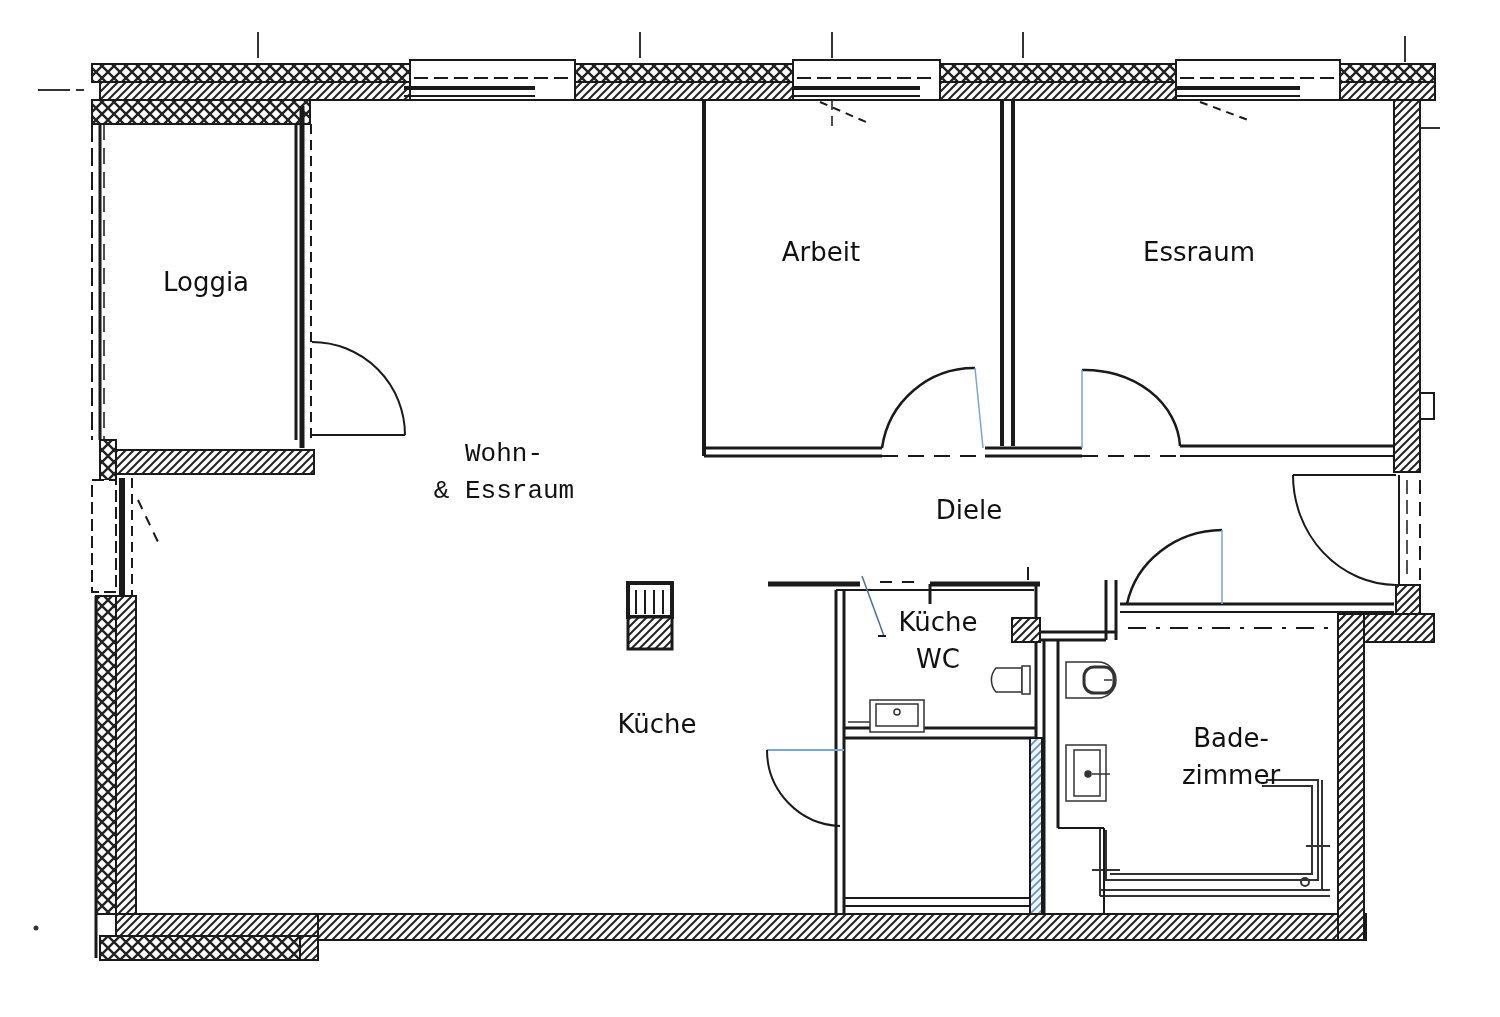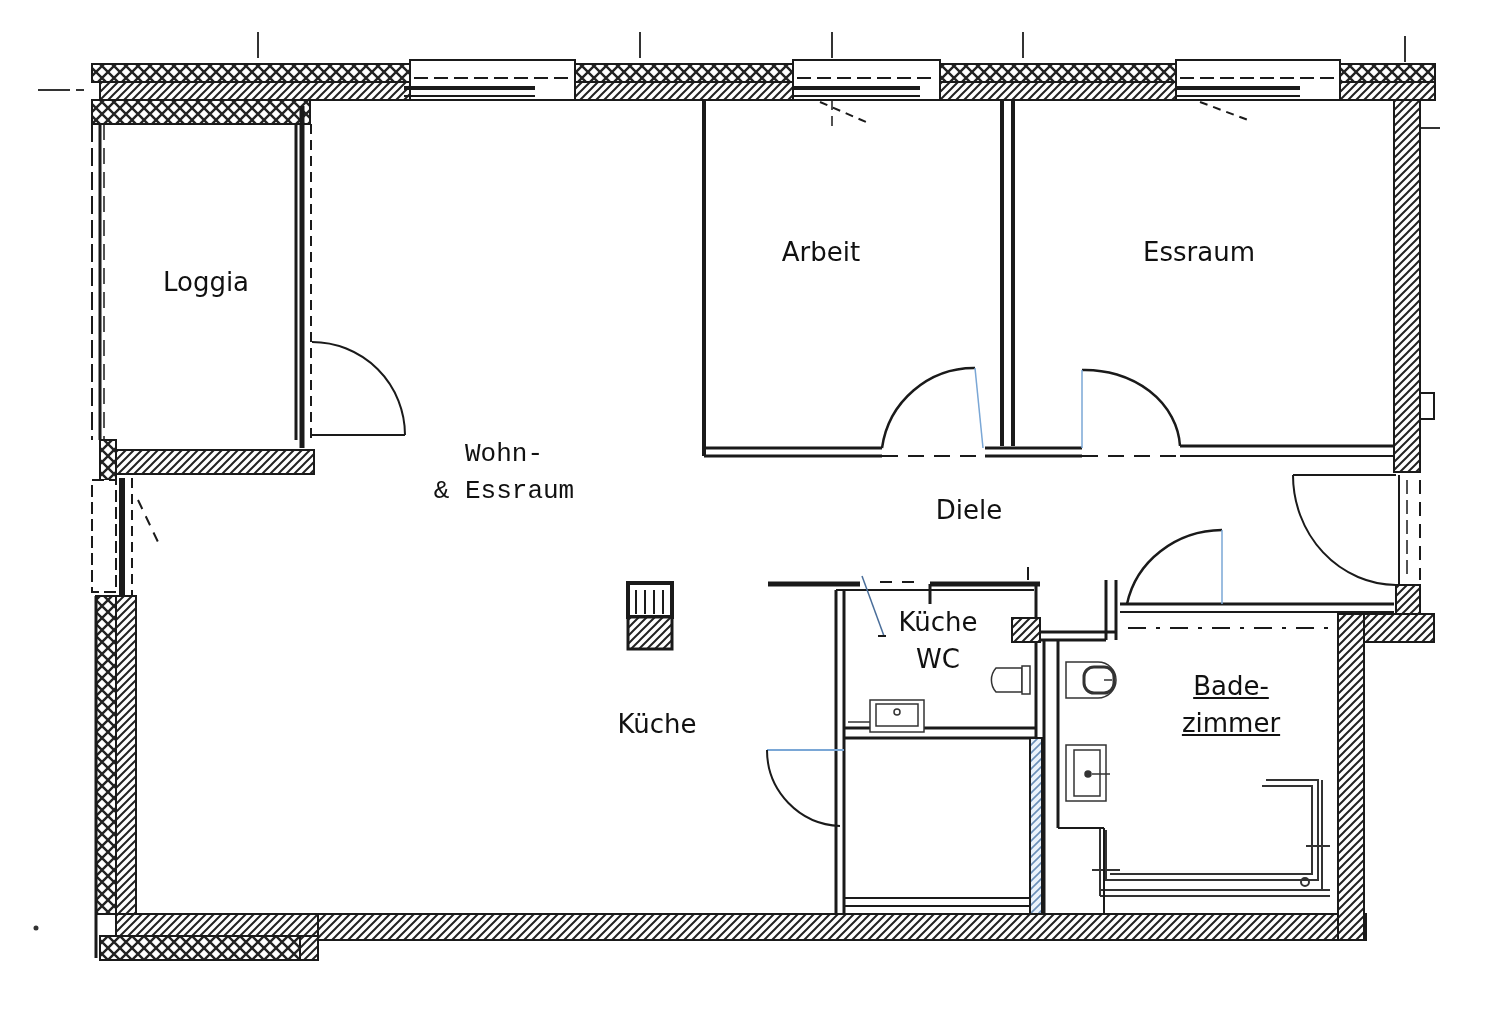--- a/index.html
+++ b/index.html
@@ -248,16 +248,16 @@
 <div class="label" style="left:969px; top:492px;">
   <span>Diele</span>
 </div>
 <div class="label" style="left:938px; top:604px;">
   <span>Küche</span>
   <span>WC</span>
 </div>
 <div class="label" style="left:657px; top:706px;">
   <span>Küche</span>
 </div>
-<div class="label" style="left:1231px; top:668px;text-decoration:underline;">
+<div class="label" style="left:1231px; top:720px;">
   <span>Bade-</span>
   <span>zimmer</span>
 </div>
 
 </body></html>

